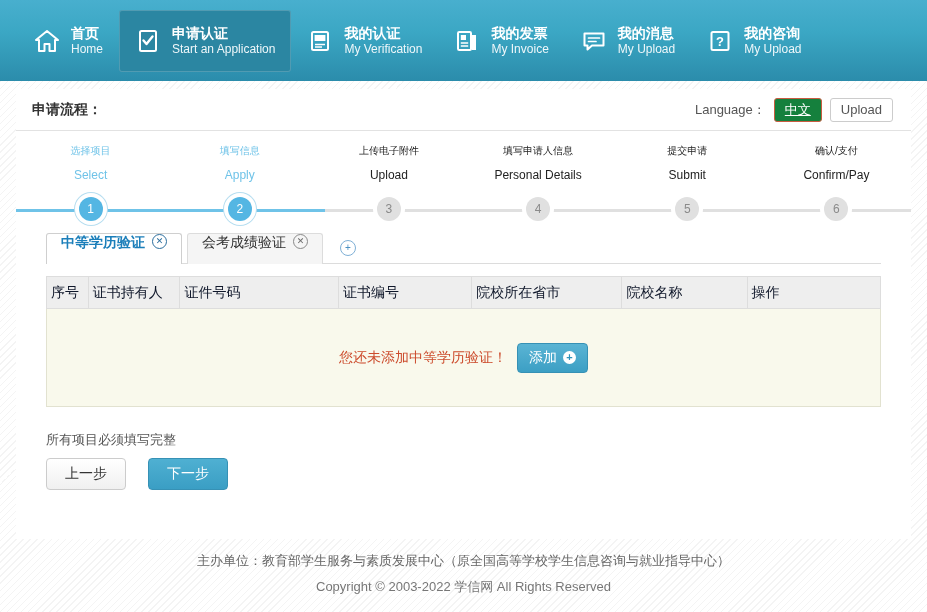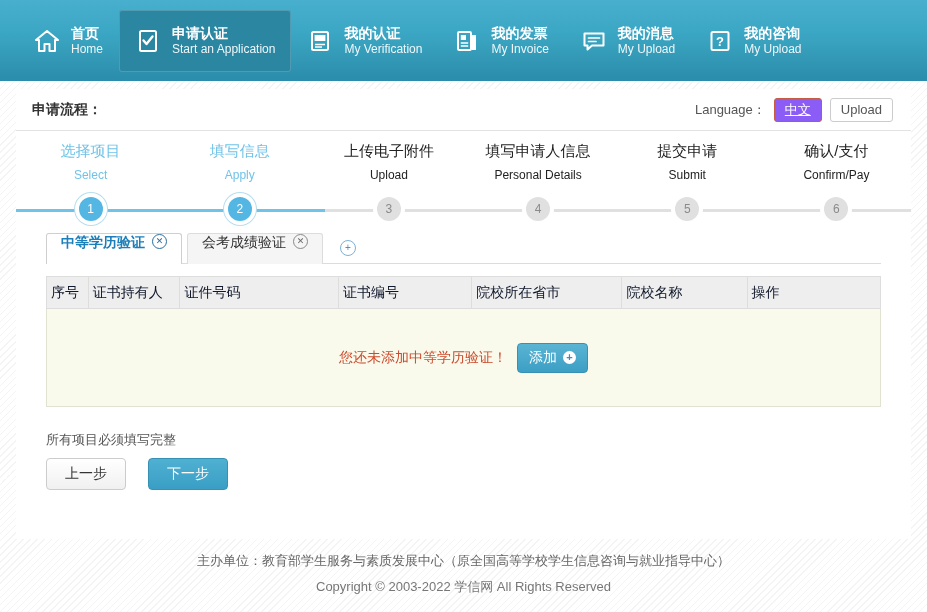--- a/index.html
+++ b/index.html
@@ -112,21 +112,21 @@
     justify-content: center;
     height: 24px;
     min-width: 46px;
     padding: 0 10px;
     box-sizing: border-box;
     font-size: 13px;
     border-radius: 3px;
     cursor: pointer;
   }
   .lang-btn.cn {
-    background: #8b5cf6;
+    background: #15803d;
     color: #ffffff;
     border: 1px solid #c85c40;
     text-decoration: underline;
   }
   .lang-btn.en {
     background: #ffffff;
     color: #555555;
     border: 1px solid #cccccc;
   }
 
@@ -143,21 +143,21 @@
     z-index: 2;
   }
   .step {
     flex: 1 1 0;
     display: flex;
     flex-direction: column;
     align-items: center;
     cursor: pointer;
   }
   .step-cn {
-    font-size: 15px;
+    font-size: 10px;
     line-height: 20px;
     white-space: nowrap;
   }
   .step-en {
     font-size: 12px;
     line-height: 20px;
     margin-top: 4px;
     white-space: nowrap;
   }
   .step.done .step-cn { color: #6fc3e8; }

